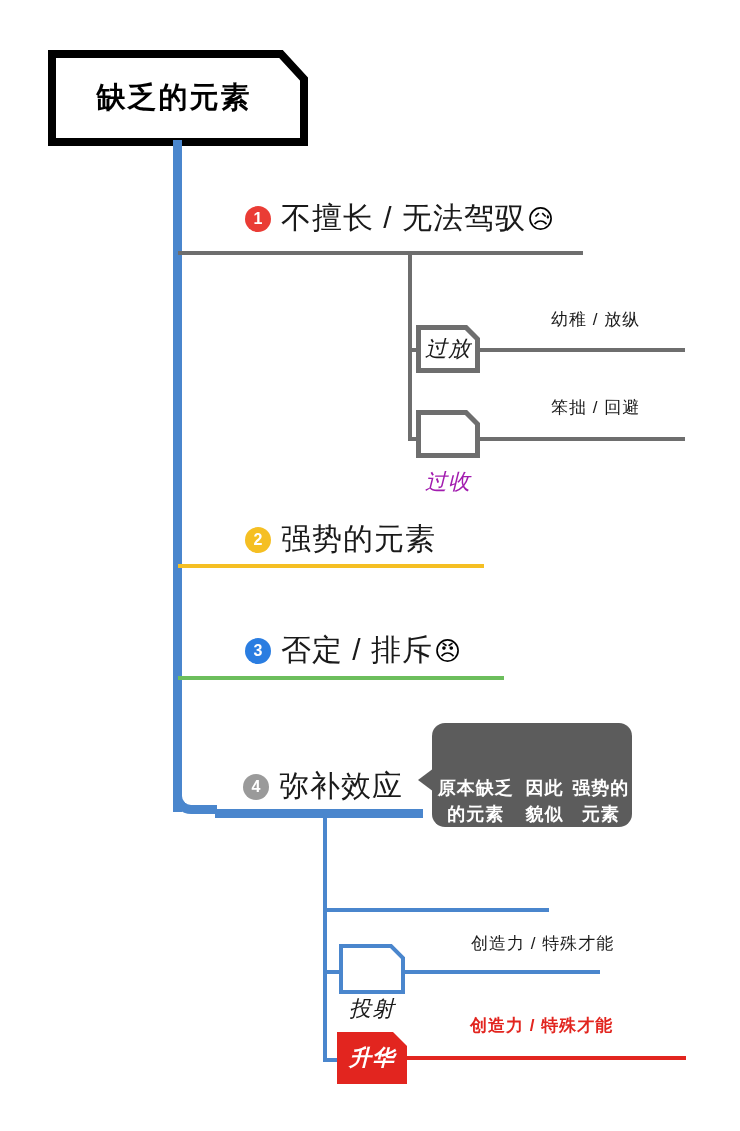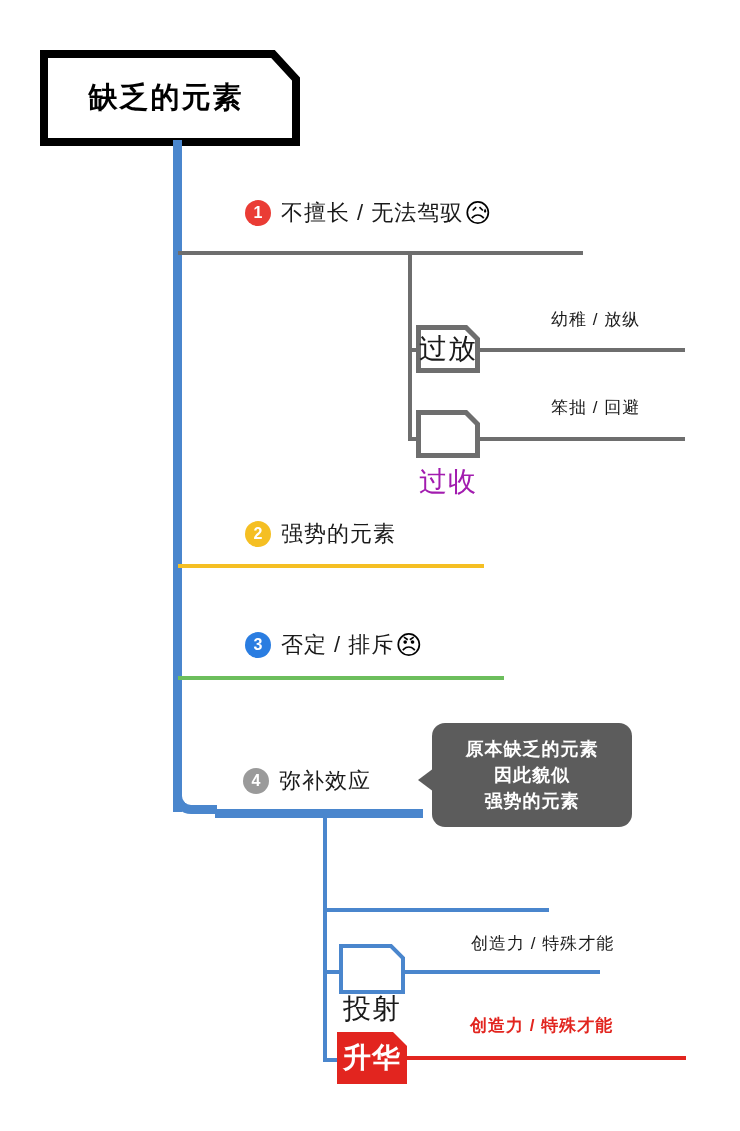--- a/index.html
+++ b/index.html
@@ -17,21 +17,21 @@
     background: #ffffff;
     overflow: hidden;
   }
 
   .line-h { position: absolute; height: 4px; }
   .line-v { position: absolute; width: 4px; }
 
   
   .root-node {
     position: absolute;
-    left: 40px;
+    left: 48px;
     top: 50px;
     width: 260px;
     height: 96px;
     background: #ffffff;
     box-sizing: border-box;
   }
   .root-node svg {
     position: absolute;
     left: 0; top: 0;
   }
@@ -88,21 +88,21 @@
     height: 26px;
     border-radius: 50%;
     color: #ffffff;
     font-size: 16px;
     font-weight: bold;
     line-height: 1;
     margin-right: 10px;
     flex: 0 0 auto;
   }
   .branch-text {
-    font-size: 22px;
+    font-size: 30px;
     color: #1a1a1a;
     letter-spacing: 1px;
   }
   .emoji {
     font-size: 26px;
     margin-left: 1px;
     line-height: 1;
   }
 
   
@@ -112,23 +112,24 @@
   }
   .cut-box svg { position: absolute; left: 0; top: 0; }
   .cut-box .cb-label {
     position: absolute;
     left: 0; top: 0;
     width: 100%;
     height: 100%;
     display: flex;
     align-items: center;
     justify-content: center;
-    font-size: 28px;
-    letter-spacing: 1px;
-    box-sizing: border-box;
+    font-size: 22px;
+    letter-spacing: 1px;
+    box-sizing: border-box;
+    font-style: italic;
   }
 
   
   .leaf-label {
     position: absolute;
     font-size: 17px;
     color: #1a1a1a;
     letter-spacing: 1px;
     white-space: nowrap;
   }
@@ -140,22 +141,21 @@
   
   .bubble {
     position: absolute;
     left: 432px;
     top: 723px;
     width: 200px;
     height: 104px;
     background: #5c5c5c;
     border-radius: 13px;
     display: flex;
-    flex-direction: column;
-    align-items: center;
+    align-items: flex-end;
     justify-content: center;
     color: #ffffff;
     font-size: 18px;
     font-weight: bold;
     line-height: 1.45;
     letter-spacing: 1px;
     text-align: center;
   }
   .bubble-tail {
     position: absolute;

